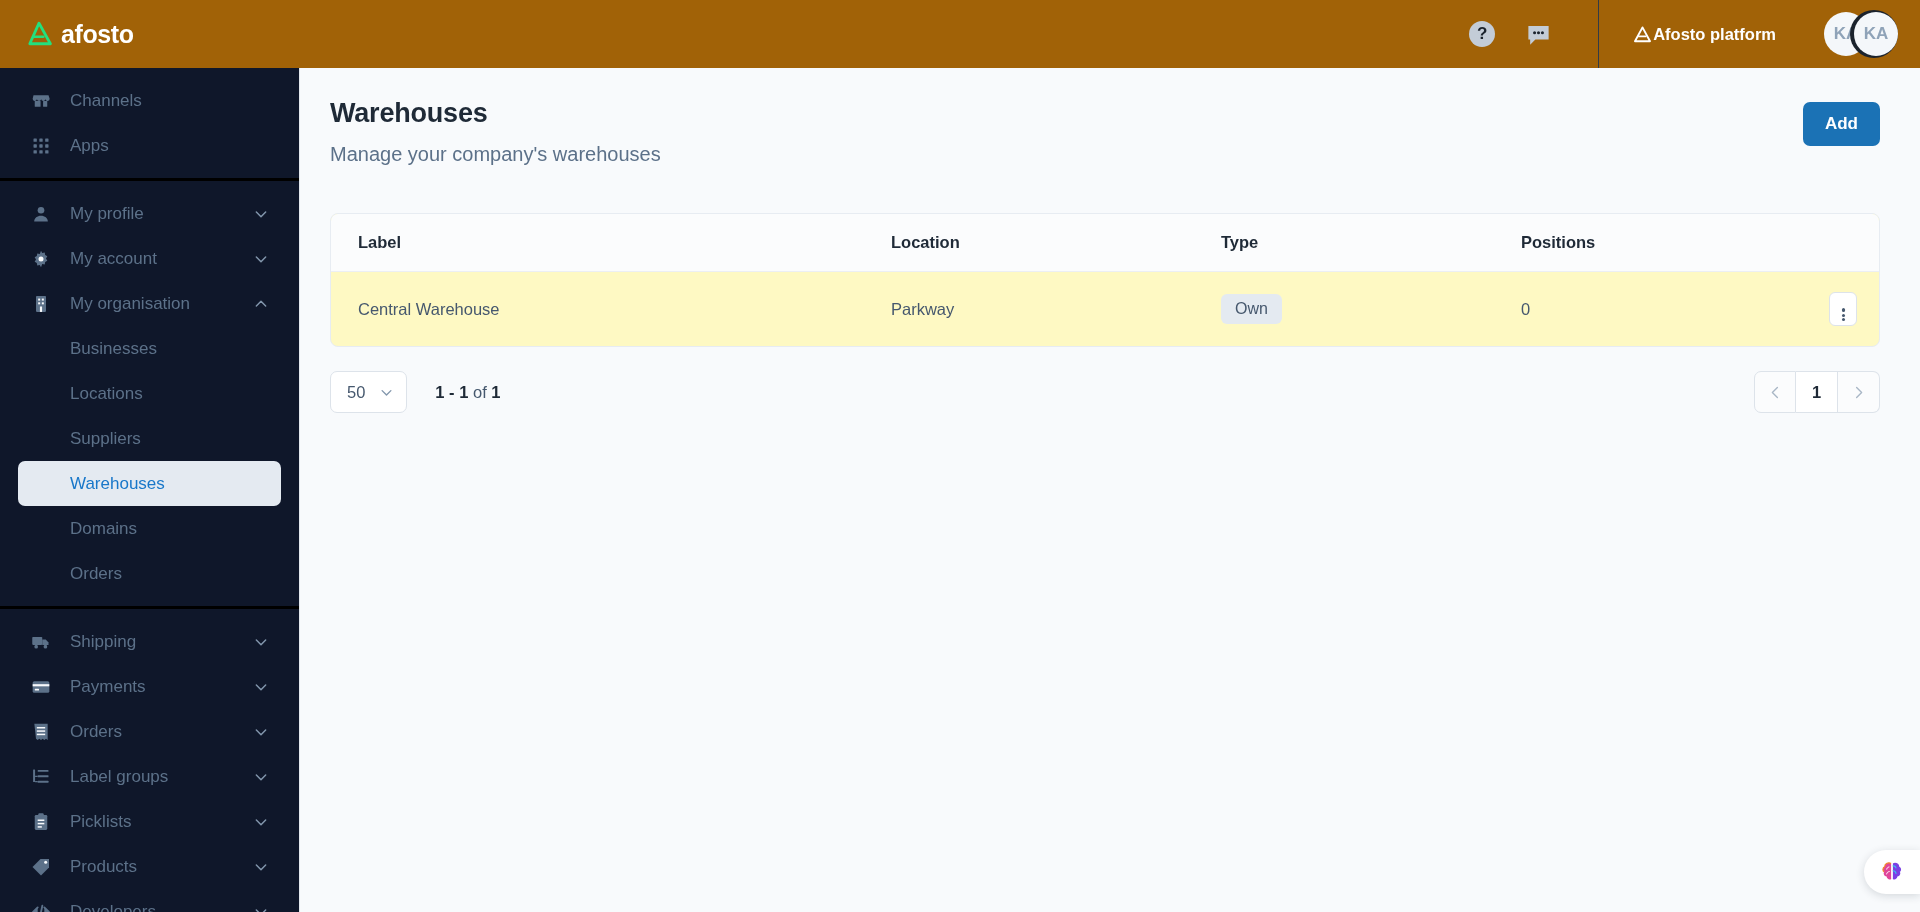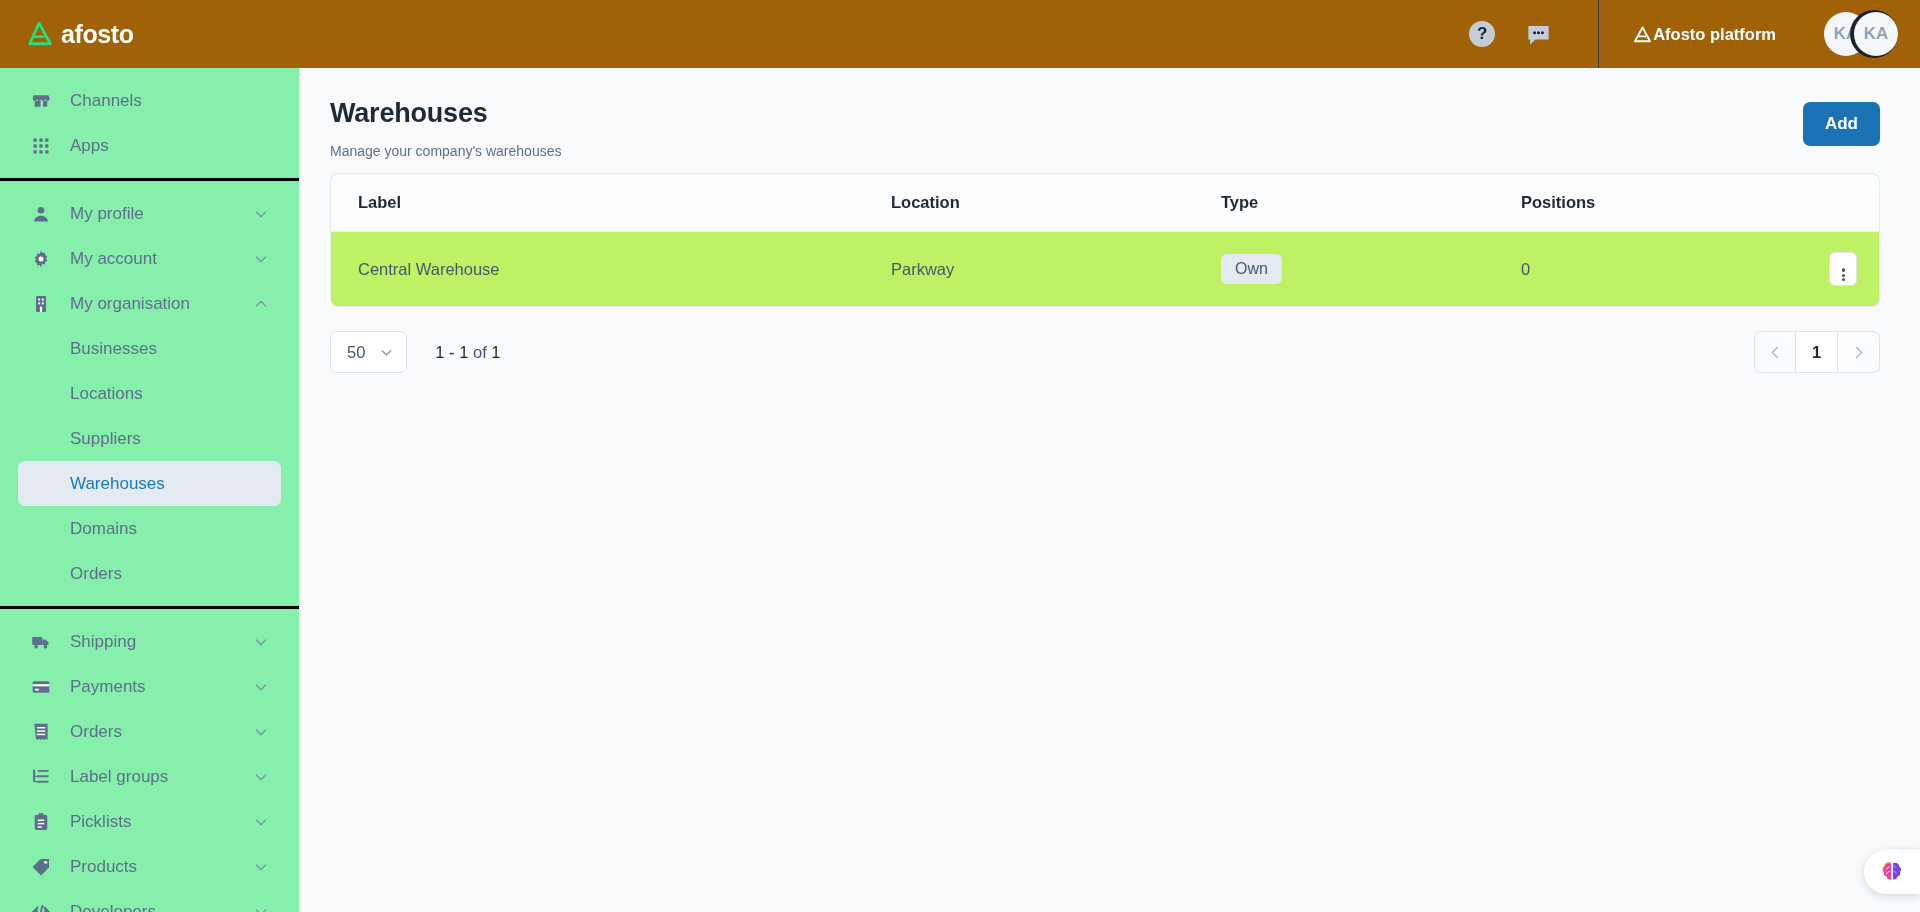--- a/index.html
+++ b/index.html
@@ -51,21 +51,21 @@
     background: #f4f7fa; color: #8fa3b8;
     font-size: 17px; font-weight: bold;
     display: flex; align-items: center; justify-content: center;
   }
   .avatar.second { margin-left: -14px; box-shadow: -2px 0 0 2px #1b232d; }
 
   
   .sidebar {
     position: absolute; top: 68px; left: 0;
     width: 300px; height: 844px;
-    background: #86efac;
+    background: #0f172a;
     border-right: 1px solid #e3e8ee;
     overflow: hidden;
   }
   .nav-group { padding: 10px 0 10px 0; }
   .nav-group.divided { border-top: 3px solid #000000; }
   .nav-item {
     display: flex; align-items: center;
     height: 45px; margin: 0 18px;
     padding: 0 12px;
     border-radius: 7px;
@@ -94,35 +94,35 @@
   
   .main {
     position: absolute; top: 68px; left: 300px;
     width: 1620px; height: 844px;
     background: #f8fafc;
     padding: 30px 40px 0 30px;
   }
   .page-head { display: flex; align-items: flex-start; }
   .page-head-text { flex: 1 1 auto; }
   .page-title { font-size: 27px; font-weight: bold; color: #1f2a37; letter-spacing: -0.2px; }
-  .page-sub { font-size: 14px; color: #5c7189; margin-top: 14px; }
+  .page-sub { font-size: 20px; color: #5c7189; margin-top: 14px; }
   .add-button {
     background: #1b72b5; color: #ffffff;
     border: none; border-radius: 7px;
     font-family: "Liberation Sans", sans-serif;
     font-size: 17px; font-weight: bold;
     padding: 12px 22px;
     cursor: pointer;
     margin-top: 4px;
   }
 
   
   .card {
-    margin-top: 14px;
-    background: #bef264;
+    margin-top: 47px;
+    background: #fef9c3;
     border: 1px solid #e7ecf2;
     border-radius: 8px;
     overflow: hidden;
   }
   table { width: 100%; border-collapse: collapse; }
   thead th {
     text-align: left;
     font-size: 16.5px; font-weight: bold; color: #1f2a37;
     padding: 19px 0 19px 0;
     background: #fbfcfd;
@@ -168,21 +168,21 @@
     background: #ffffff;
     height: 42px; padding: 0 12px 0 16px;
     font-size: 16.5px; color: #46586e;
     cursor: pointer;
   }
   .per-page svg { width: 15px; height: 15px; stroke: #8296ac; fill: none; stroke-width: 2.2; display:block; }
   .range {
     margin-left: 28px;
     font-size: 16.5px; color: #46586e;
   }
-  .range b { color: #1f2a37; font-weight: normal; }
+  .range b { color: #1f2a37; font-weight: bold; }
   .pager-spacer { flex: 1 1 auto; }
   .pager-nav { display: flex; }
   .pg-btn {
     width: 42px; height: 42px;
     border: 1px solid #dde3ea;
     background: #fbfcfd;
     display: flex; align-items: center; justify-content: center;
     font-size: 16.5px; font-weight: bold; color: #1f2a37;
     cursor: pointer;
   }

